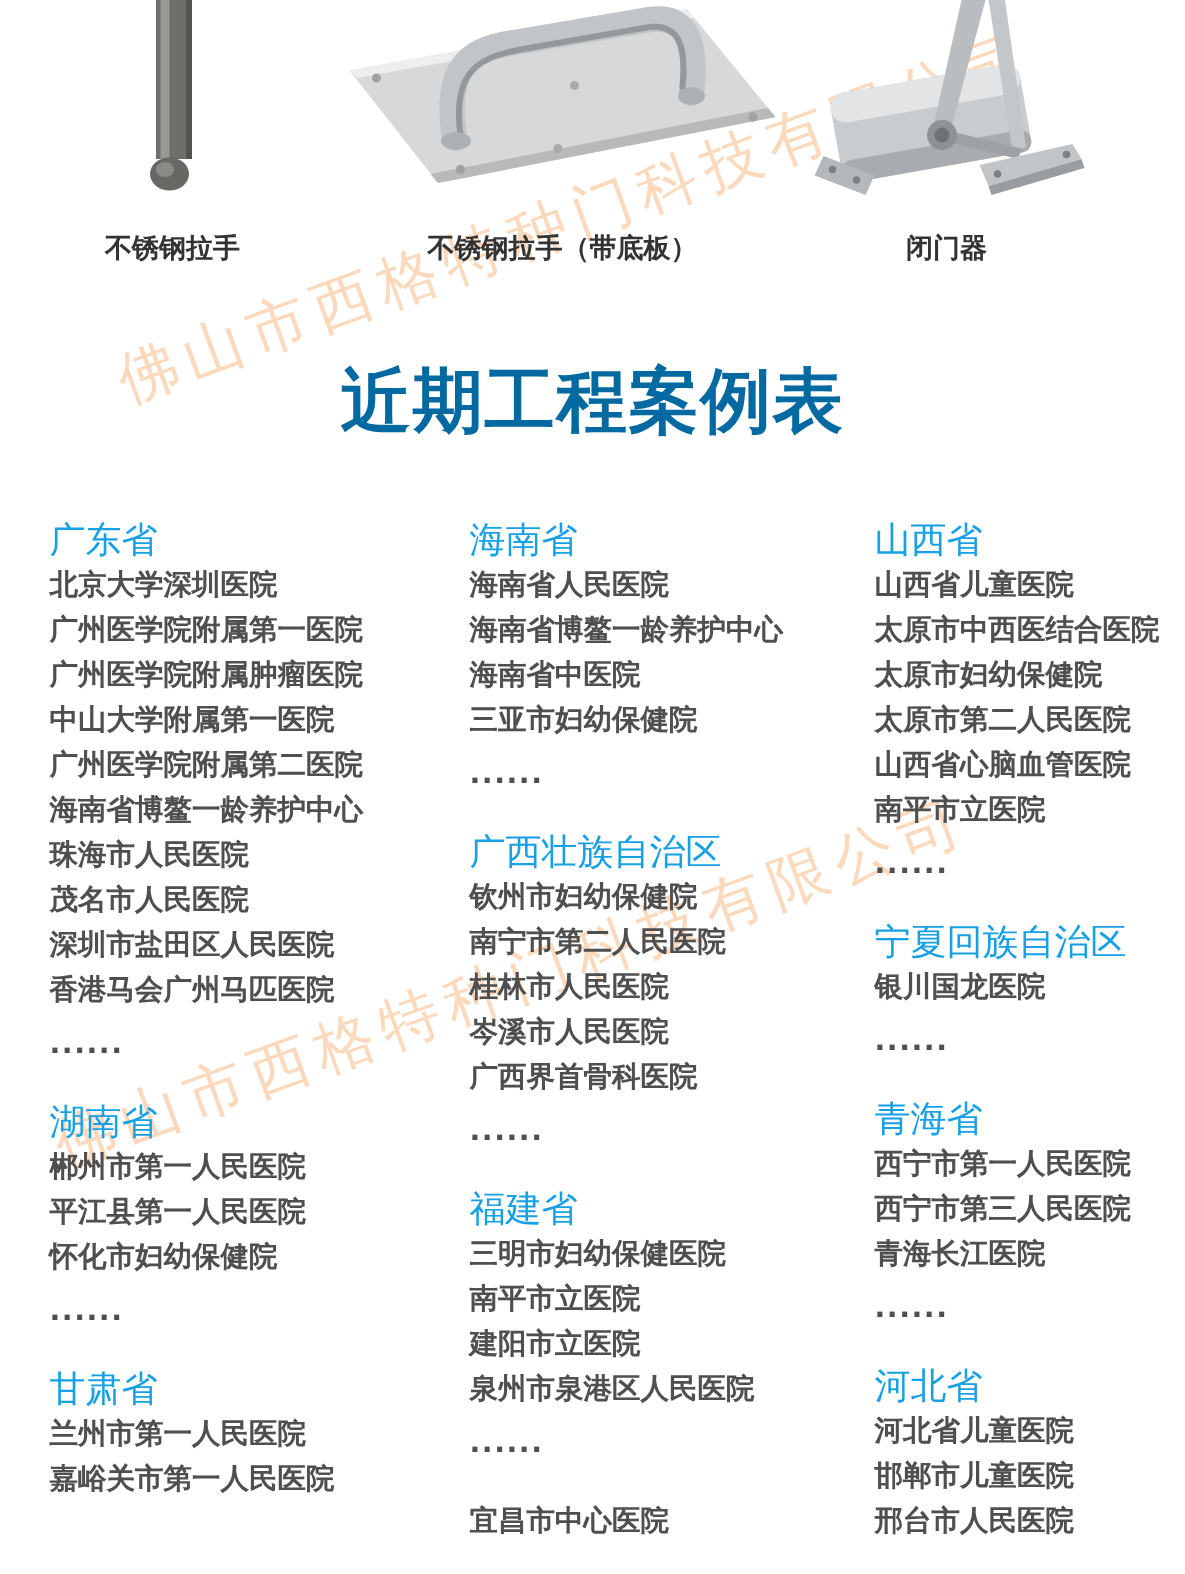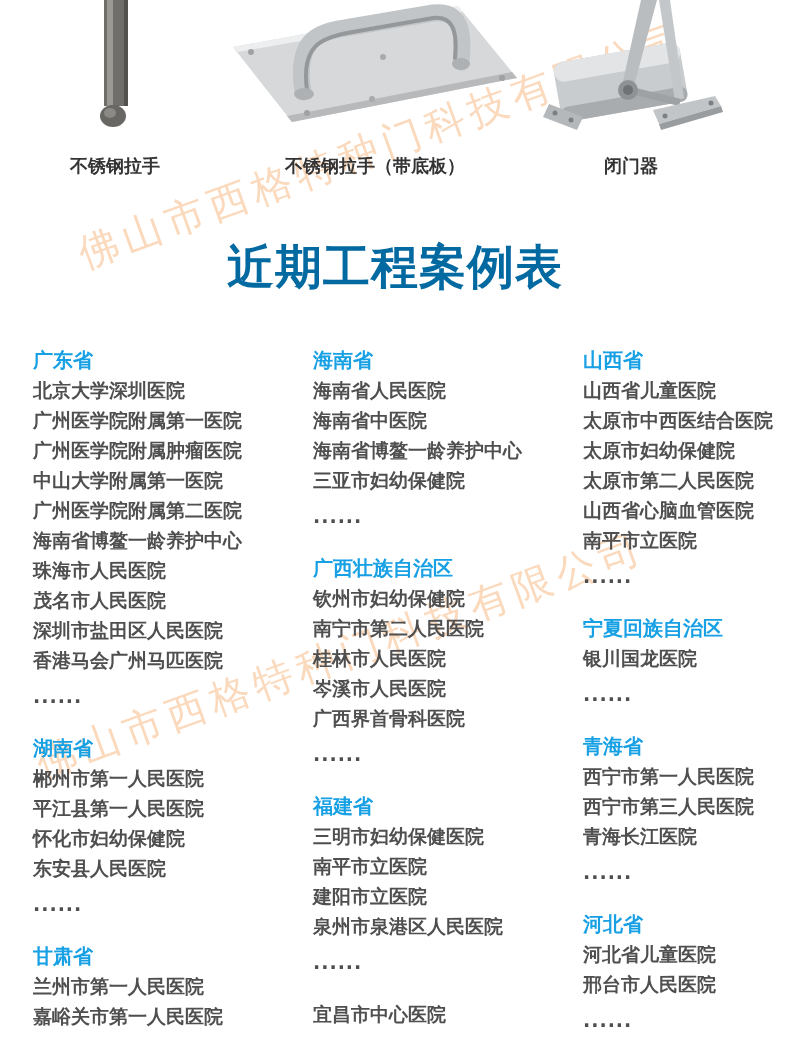--- a/index.html
+++ b/index.html
@@ -34,21 +34,21 @@
     font-size:47px;font-weight:bold;color:#0369a1;letter-spacing:1px;z-index:2;
   }
 
   
   .col{position:absolute;top:345px;z-index:2;}
   .col-1{left:33px;width:272px;}
   .col-2{left:313px;width:262px;}
   .col-3{left:583px;width:202px;}
   .section{margin-bottom:22px;}
   .province{
-    font-size:20px;font-weight:bold;line-height:30px;
+    font-size:24px;font-weight:normal;line-height:30px;
     color:var(--province-blue,#18a0e4);
   }
   .item{
     font-size:19px;line-height:30px;font-weight:bold;
     color:var(--item-gray,#4f4f4f);white-space:nowrap;
   }
   .more{margin-top:6px;letter-spacing:1px;}
 </style>
 </head>
 <body>
@@ -126,35 +126,34 @@
         <div class="item">茂名市人民医院</div>
         <div class="item">深圳市盐田区人民医院</div>
         <div class="item">香港马会广州马匹医院</div>
         <div class="item more">......</div>
       </div>
       <div class="section-wrap section">
         <div class="province">湖南省</div>
         <div class="item">郴州市第一人民医院</div>
         <div class="item">平江县第一人民医院</div>
         <div class="item">怀化市妇幼保健院</div>
-        <div class="item">东安县人民医院</div>
         <div class="item more">......</div>
       </div>
       <div class="section-wrap section">
         <div class="province">甘肃省</div>
         <div class="item">兰州市第一人民医院</div>
         <div class="item">嘉峪关市第一人民医院</div>
       </div>
     </div>
   <div class="col col-2">
       <div class="section-wrap section">
         <div class="province">海南省</div>
         <div class="item">海南省人民医院</div>
+        <div class="item">海南省博鳌一龄养护中心</div>
         <div class="item">海南省中医院</div>
-        <div class="item">海南省博鳌一龄养护中心</div>
         <div class="item">三亚市妇幼保健院</div>
         <div class="item more">......</div>
       </div>
       <div class="section-wrap section">
         <div class="province">广西壮族自治区</div>
         <div class="item">钦州市妇幼保健院</div>
         <div class="item">南宁市第二人民医院</div>
         <div class="item">桂林市人民医院</div>
         <div class="item">岑溪市人民医院</div>
         <div class="item">广西界首骨科医院</div>
@@ -191,18 +190,19 @@
       <div class="section-wrap section">
         <div class="province">青海省</div>
         <div class="item">西宁市第一人民医院</div>
         <div class="item">西宁市第三人民医院</div>
         <div class="item">青海长江医院</div>
         <div class="item more">......</div>
       </div>
       <div class="section-wrap section">
         <div class="province">河北省</div>
         <div class="item">河北省儿童医院</div>
+        <div class="item">邯郸市儿童医院</div>
         <div class="item">邢台市人民医院</div>
         <div class="item more">......</div>
       </div>
     </div>
 
 </div>
 
 </body></html>

